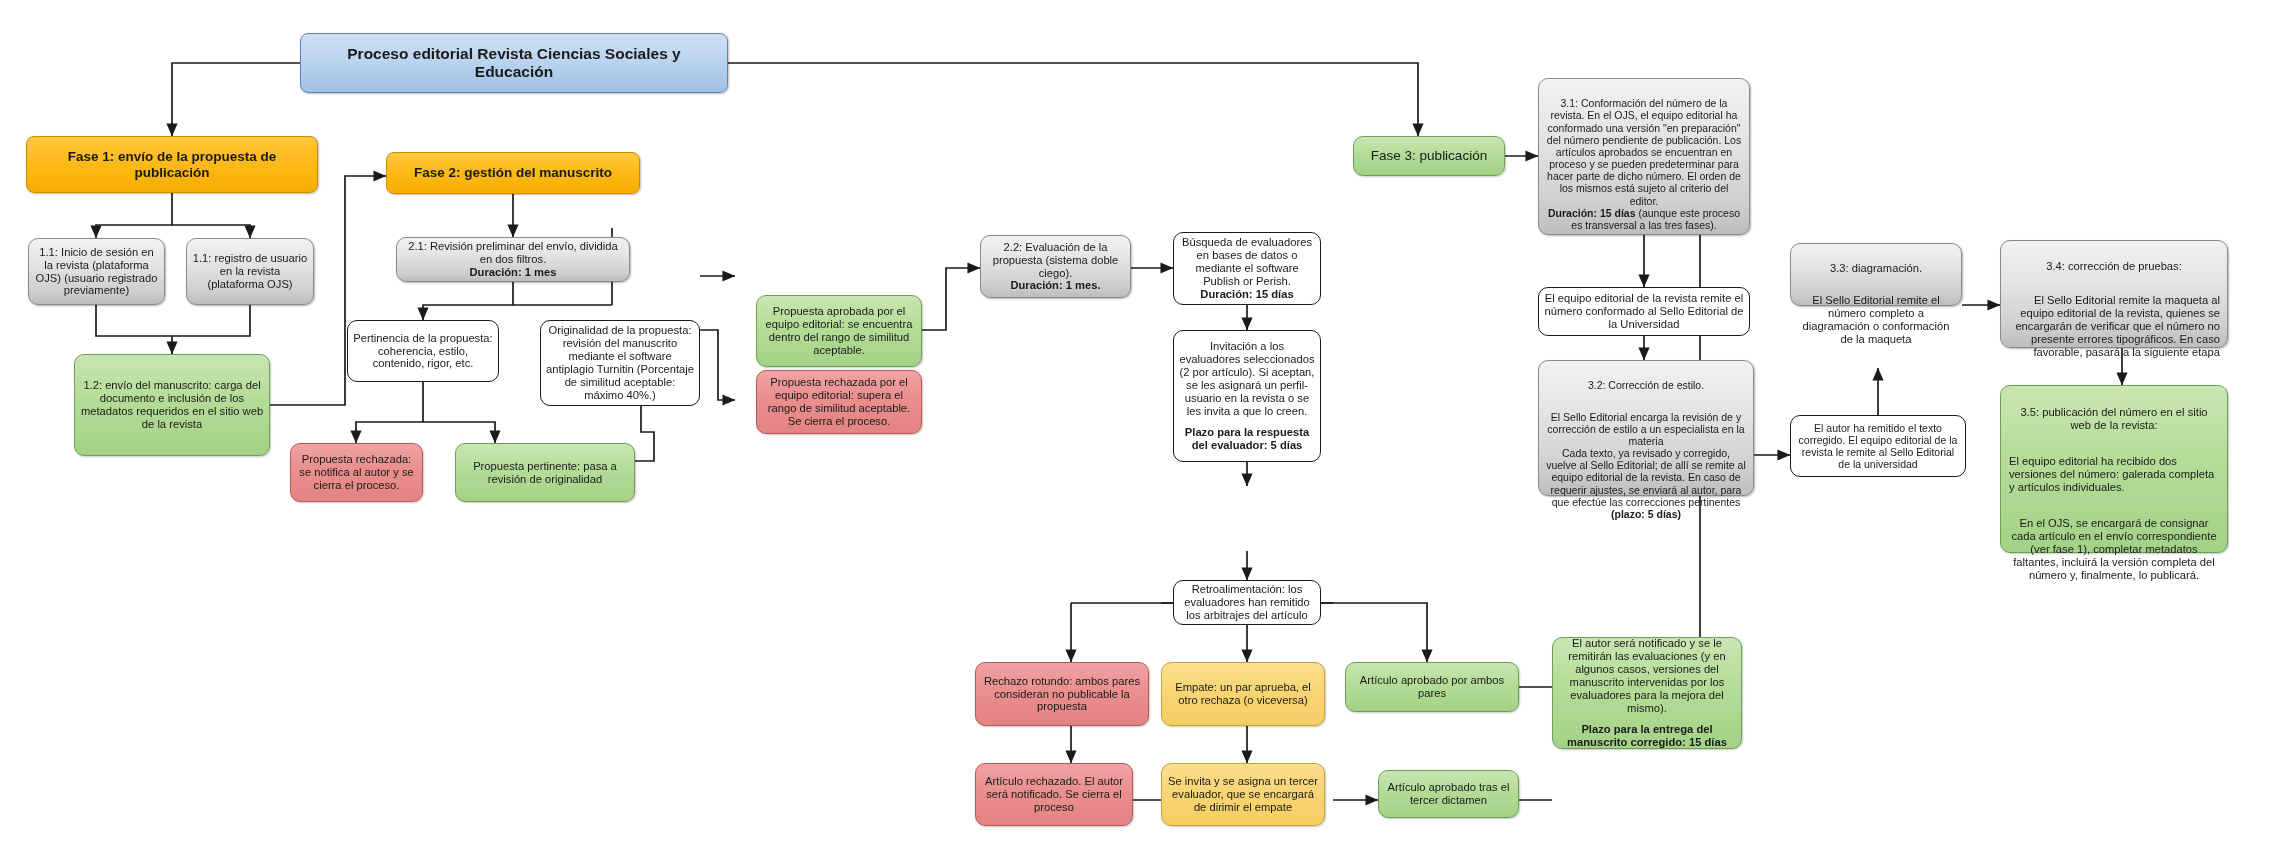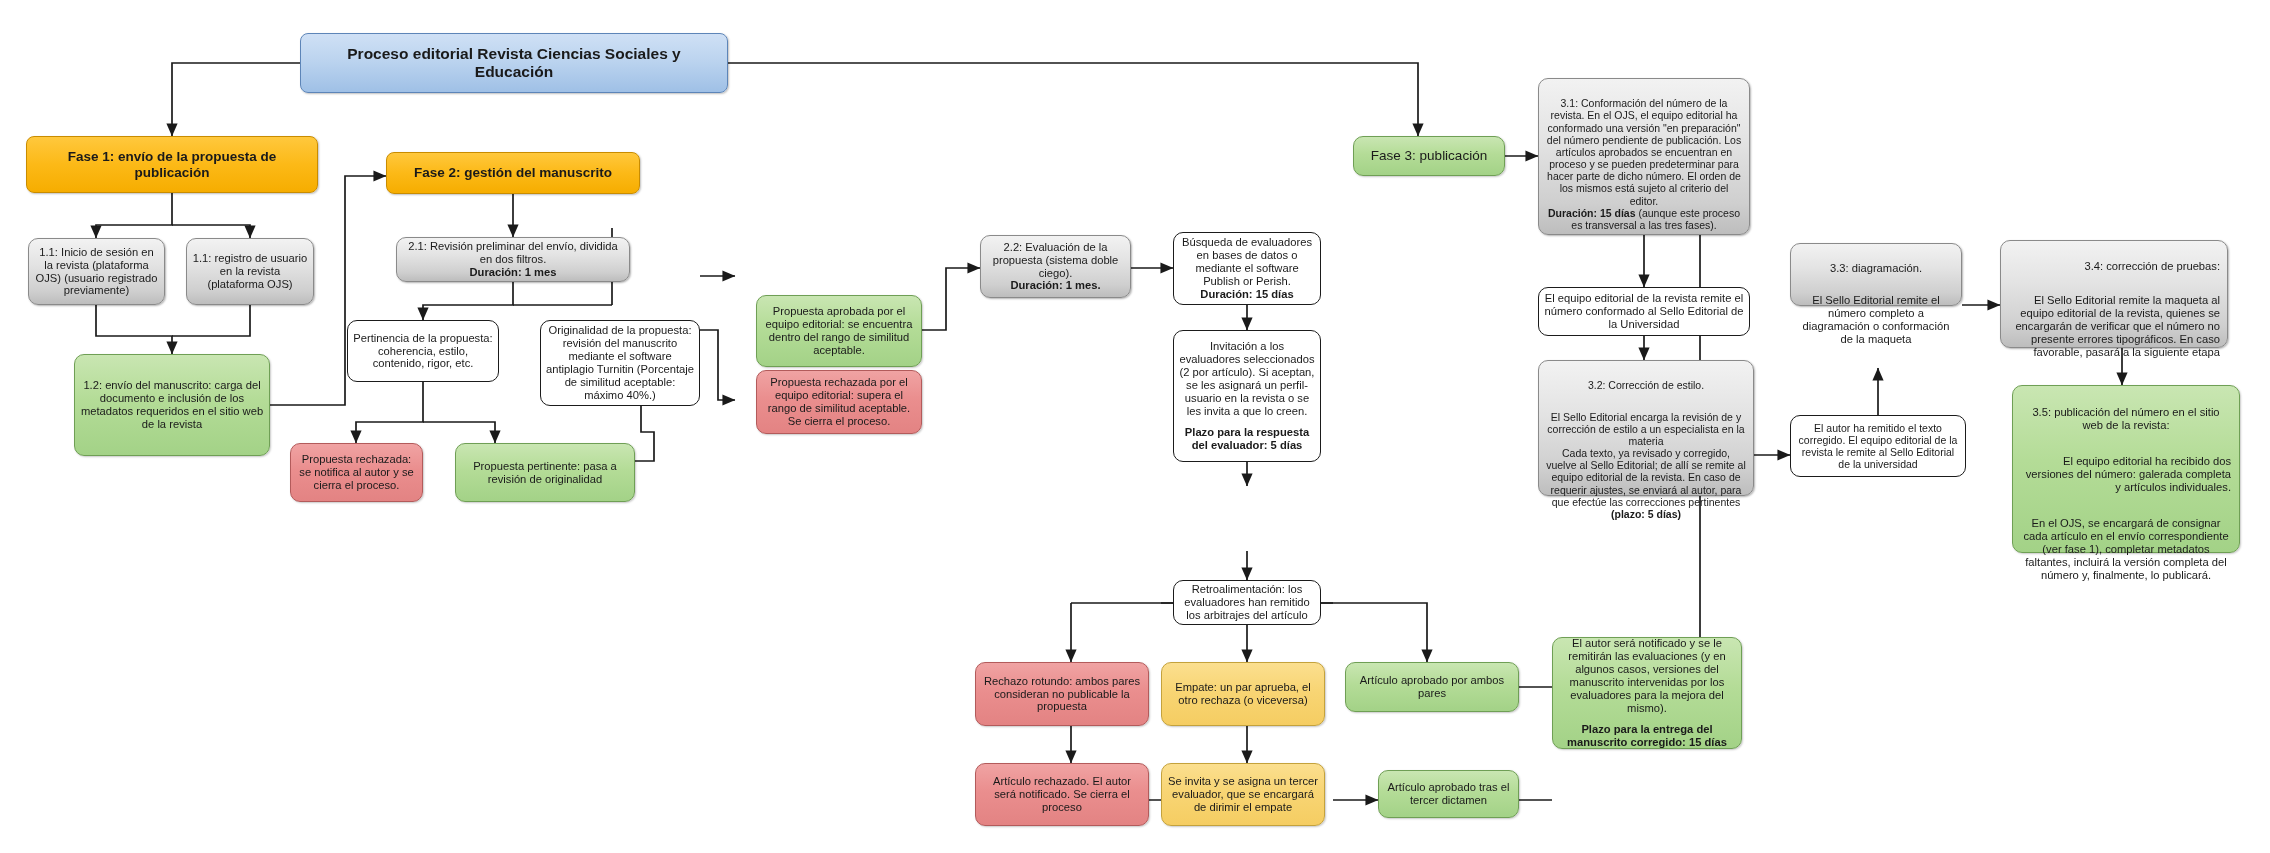--- a/index.html
+++ b/index.html
@@ -190,21 +190,21 @@
 
 
   <div class="node n-white fs11" style="left:1173px;top:580px;width:148px;height:45px;">Retroalimentación: los evaluadores han remitido los arbitrajes del artículo</div>
 
   <div class="node n-red fs11" style="left:975px;top:662px;width:174px;height:64px;">Rechazo rotundo: ambos pares consideran no publicable la propuesta</div>
 
   <div class="node n-green fs11" style="left:1345px;top:662px;width:174px;height:50px;">Artículo aprobado por ambos pares</div>
 
   <div class="node n-yellow fs11" style="left:1161px;top:662px;width:164px;height:64px;">Empate: un par aprueba, el otro rechaza (o viceversa)</div>
 
-  <div class="node n-red fs11" style="left:975px;top:763px;width:174px;height:63px;">Artículo rechazado. El autor será notificado. Se cierra el proceso</div>
+  <div class="node n-red fs11" style="left:975px;top:763px;width:158px;height:63px;">Artículo rechazado. El autor será notificado. Se cierra el proceso</div>
 
   <div class="node n-yellow fs11" style="left:1161px;top:763px;width:164px;height:63px;">Se invita y se asigna un tercer evaluador, que se encargará de dirimir el empate</div>
 
   <div class="node n-green fs11" style="left:1378px;top:770px;width:141px;height:48px;">Artículo aprobado tras el tercer dictamen</div>
 
   <div class="node n-green fs11" style="left:1552px;top:637px;width:190px;height:112px;flex-direction:column;gap:8px;">
     <span>El autor será notificado y se le remitirán las evaluaciones (y en algunos casos, versiones del manuscrito intervenidas por los evaluadores para la mejora del mismo).</span>
     <span class="b">Plazo para la entrega del manuscrito corregido: 15 días</span>
   </div>
 
@@ -224,23 +224,23 @@
   </div>
 
   <div class="node n-white fs10" style="left:1790px;top:415px;width:176px;height:62px;">El autor ha remitido el texto corregido. El equipo editorial de la revista le remite al Sello Editorial de la universidad</div>
 
   <div class="node n-grey fs11" style="left:1790px;top:243px;width:172px;height:63px;flex-direction:column;display:block;padding:5px 6px;">
     <div style="text-align:center;margin-bottom:6px;">3.3: diagramación.</div>
     <div style="text-align:center;">El Sello Editorial remite el número completo a diagramación o conformación de la maqueta</div>
   </div>
 
   <div class="node n-grey fs11" style="left:2000px;top:240px;width:228px;height:108px;display:block;padding:6px 7px;">
-    <div style="text-align:right;margin-bottom:8px;">3.4: corrección de pruebas:</div>
+    <div style="text-align:center;margin-bottom:8px;">3.4: corrección de pruebas:</div>
     <div style="text-align:right;">El Sello Editorial remite la maqueta al equipo editorial de la revista, quienes se encargarán de verificar que el número no presente errores tipográficos. En caso favorable, pasará a la siguiente etapa</div>
   </div>
 
-  <div class="node n-green fs11" style="left:2000px;top:385px;width:228px;height:168px;display:block;padding:7px 8px;margin-left:12px;">
+  <div class="node n-green fs11" style="left:2000px;top:385px;width:228px;height:168px;display:block;padding:7px 8px;">
     <div style="text-align:center;margin-bottom:10px;">3.5: publicación del número en el sitio web de la revista:</div>
-    <div style="text-align:right;margin-bottom:10px;">El equipo editorial ha recibido dos versiones del número: galerada completa y artículos individuales.</div>
+    <div style="text-align:left;margin-bottom:10px;">El equipo editorial ha recibido dos versiones del número: galerada completa y artículos individuales.</div>
     <div style="text-align:center;">En el OJS, se encargará de consignar cada artículo en el envío correspondiente (ver fase 1), completar metadatos faltantes, incluirá la versión completa del número y, finalmente, lo publicará.</div>
   </div>
 
 </div>
 
 </body></html>

